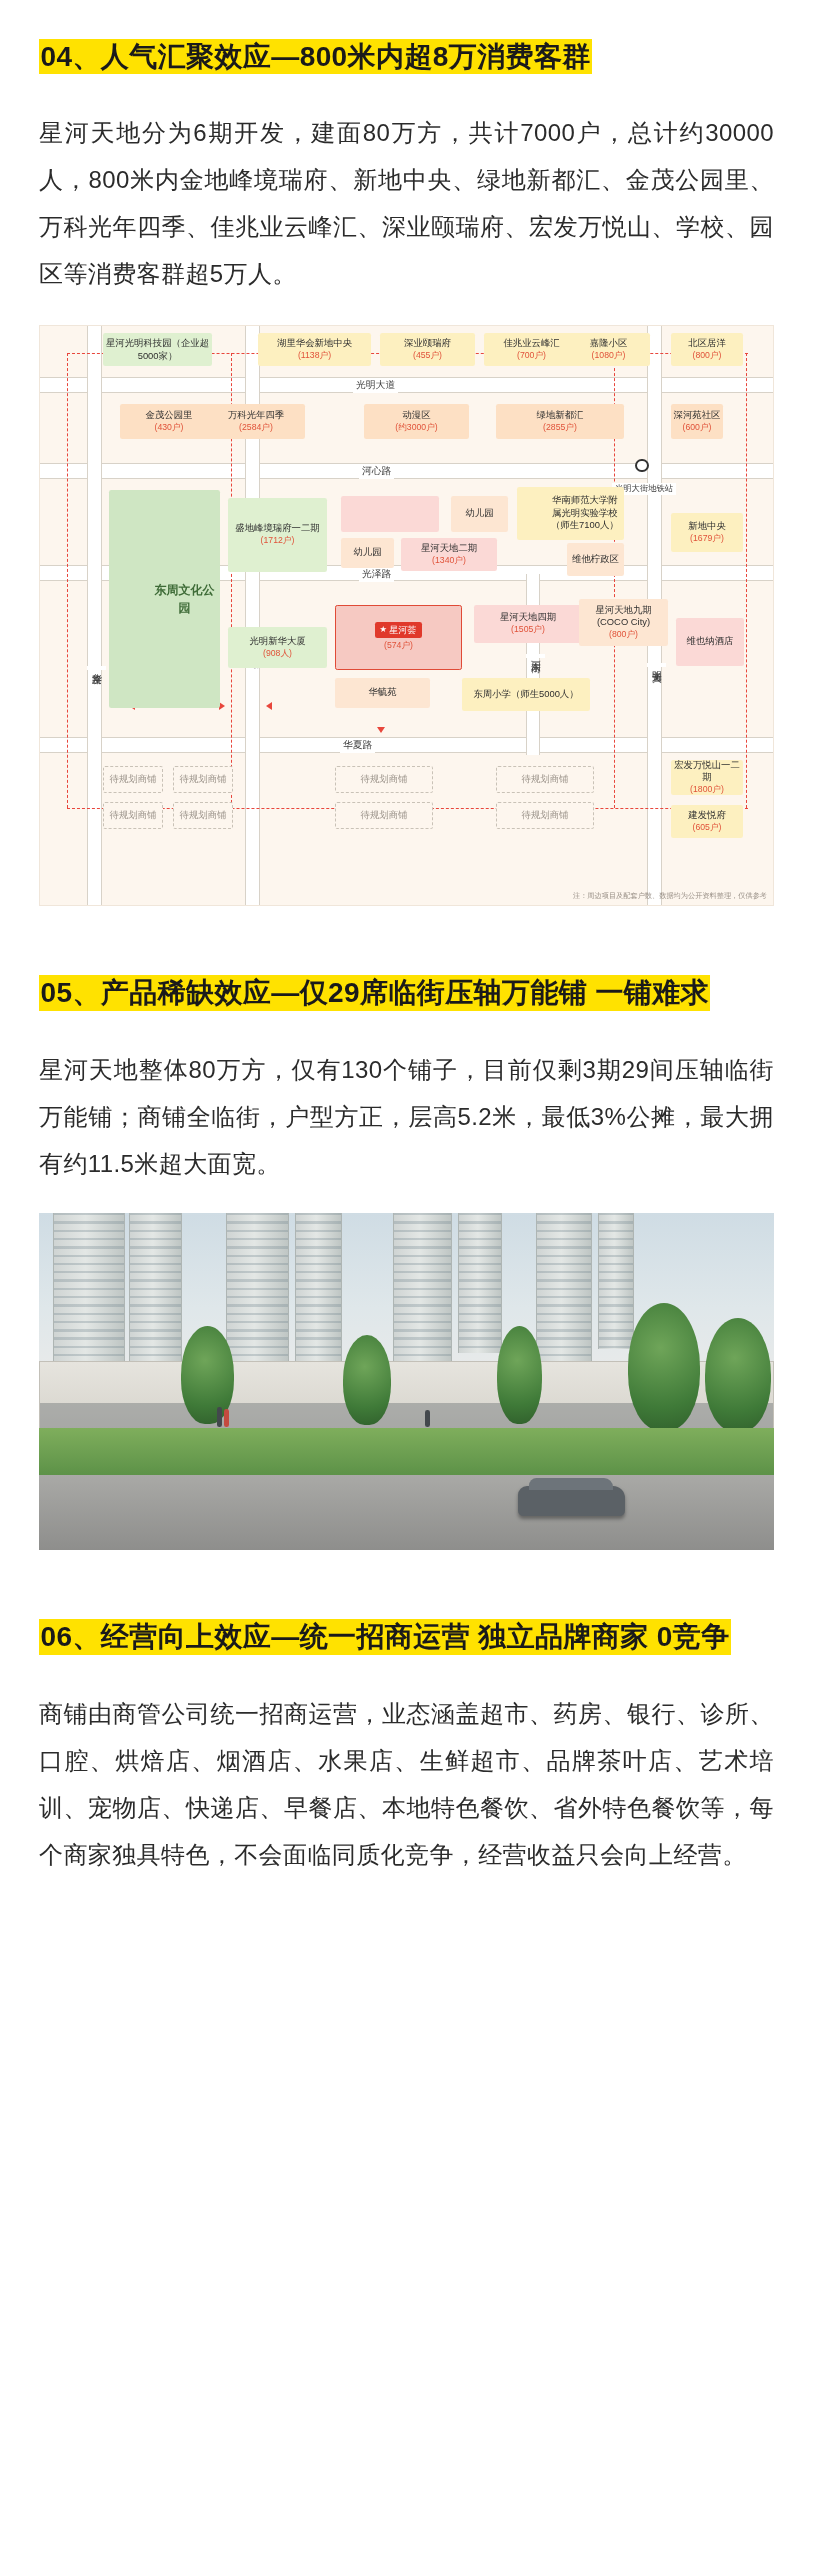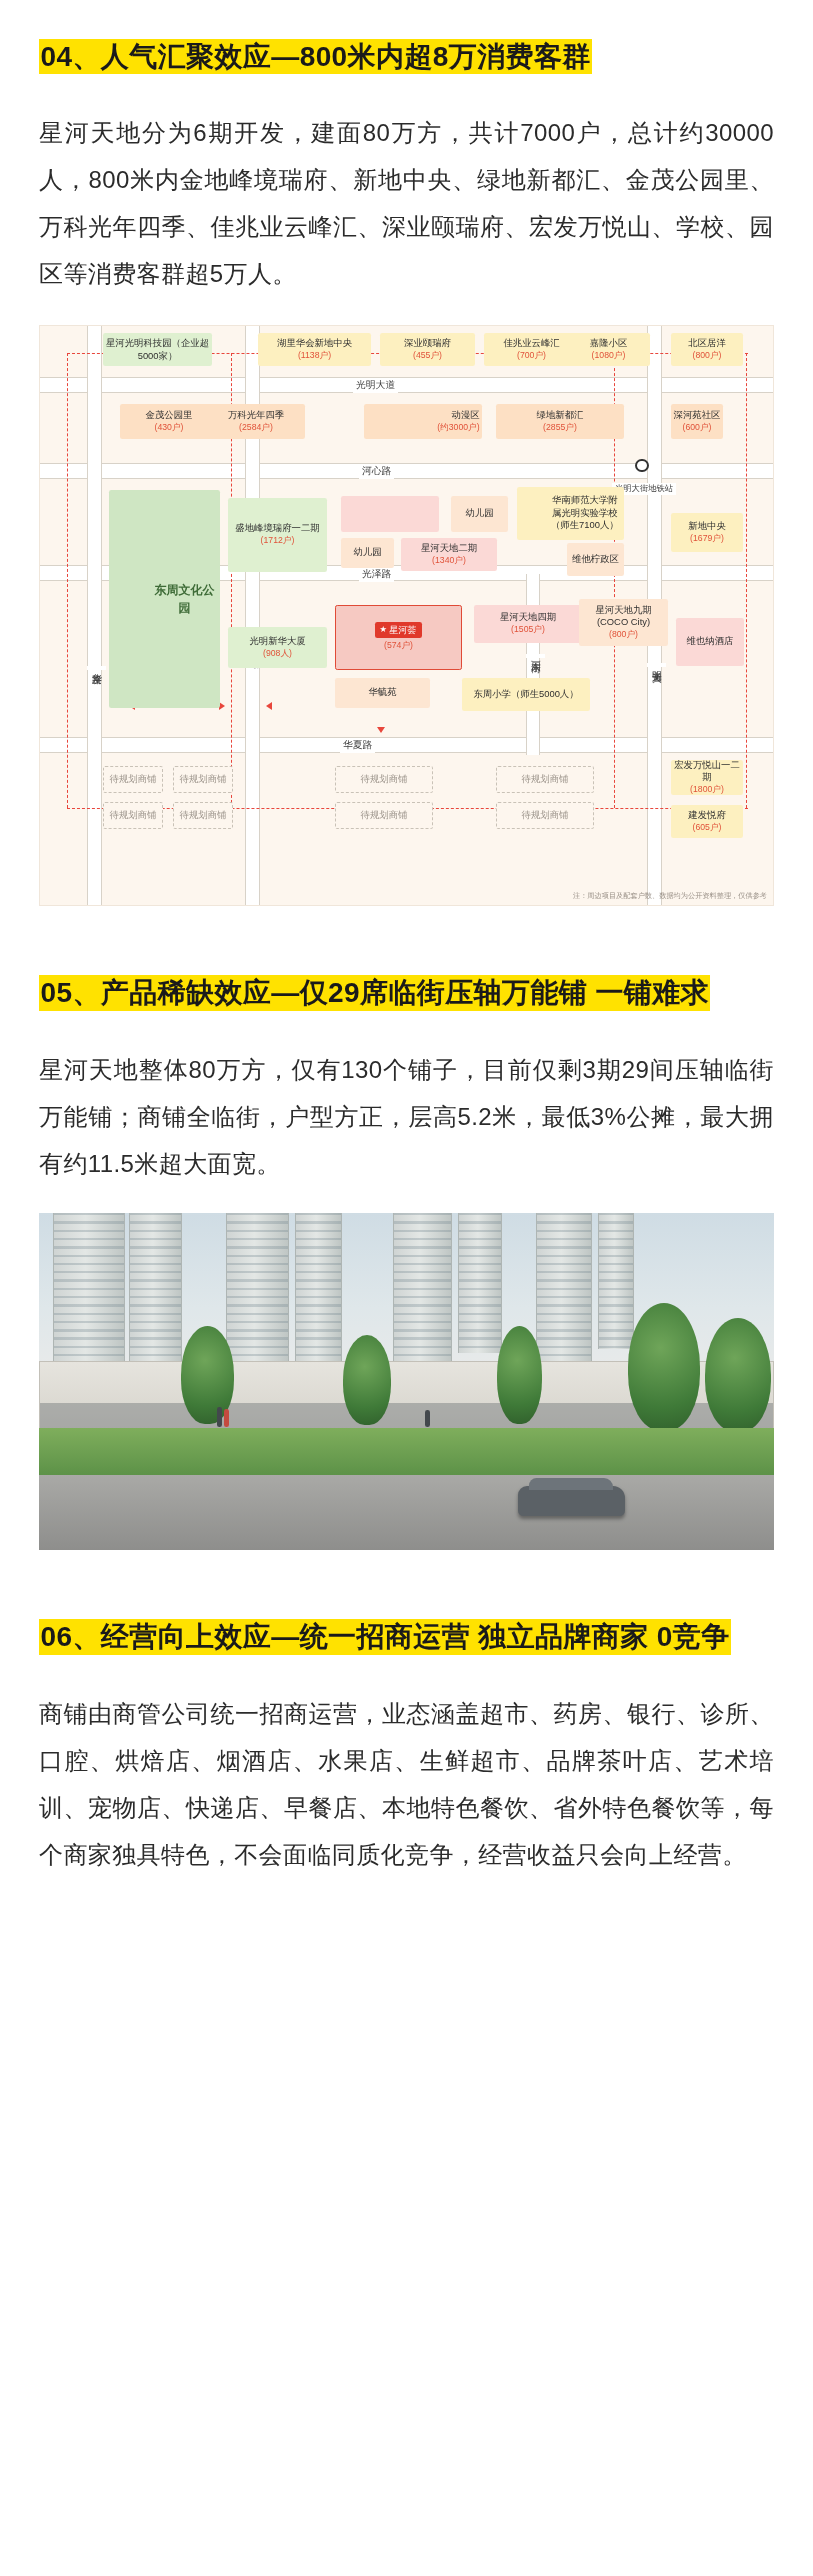--- a/index.html
+++ b/index.html
@@ -310,21 +310,21 @@
       </div>
 
       <div class="blk orange" style="left:80px;top:78px;width:98px;height:35px;">
         <span class="n">金茂公园里</span>
         <span class="c">(430户)</span>
       </div>
       <div class="blk orange" style="left:167px;top:78px;width:98px;height:35px;">
         <span class="n">万科光年四季</span>
         <span class="c">(2584户)</span>
       </div>
-      <div class="blk orange" style="left:324px;top:78px;width:118px;height:35px;align-items:flex-end;">
+      <div class="blk orange" style="left:324px;top:78px;width:105px;height:35px;">
         <span class="n">动漫区</span>
         <span class="c">(约3000户)</span>
       </div>
       <div class="blk orange" style="left:456px;top:78px;width:128px;height:35px;">
         <span class="n">绿地新都汇</span>
         <span class="c">(2855户)</span>
       </div>
       <div class="blk orange" style="left:631px;top:78px;width:52px;height:35px;">
         <span class="n">深河苑社区</span>
         <span class="c">(600户)</span>

